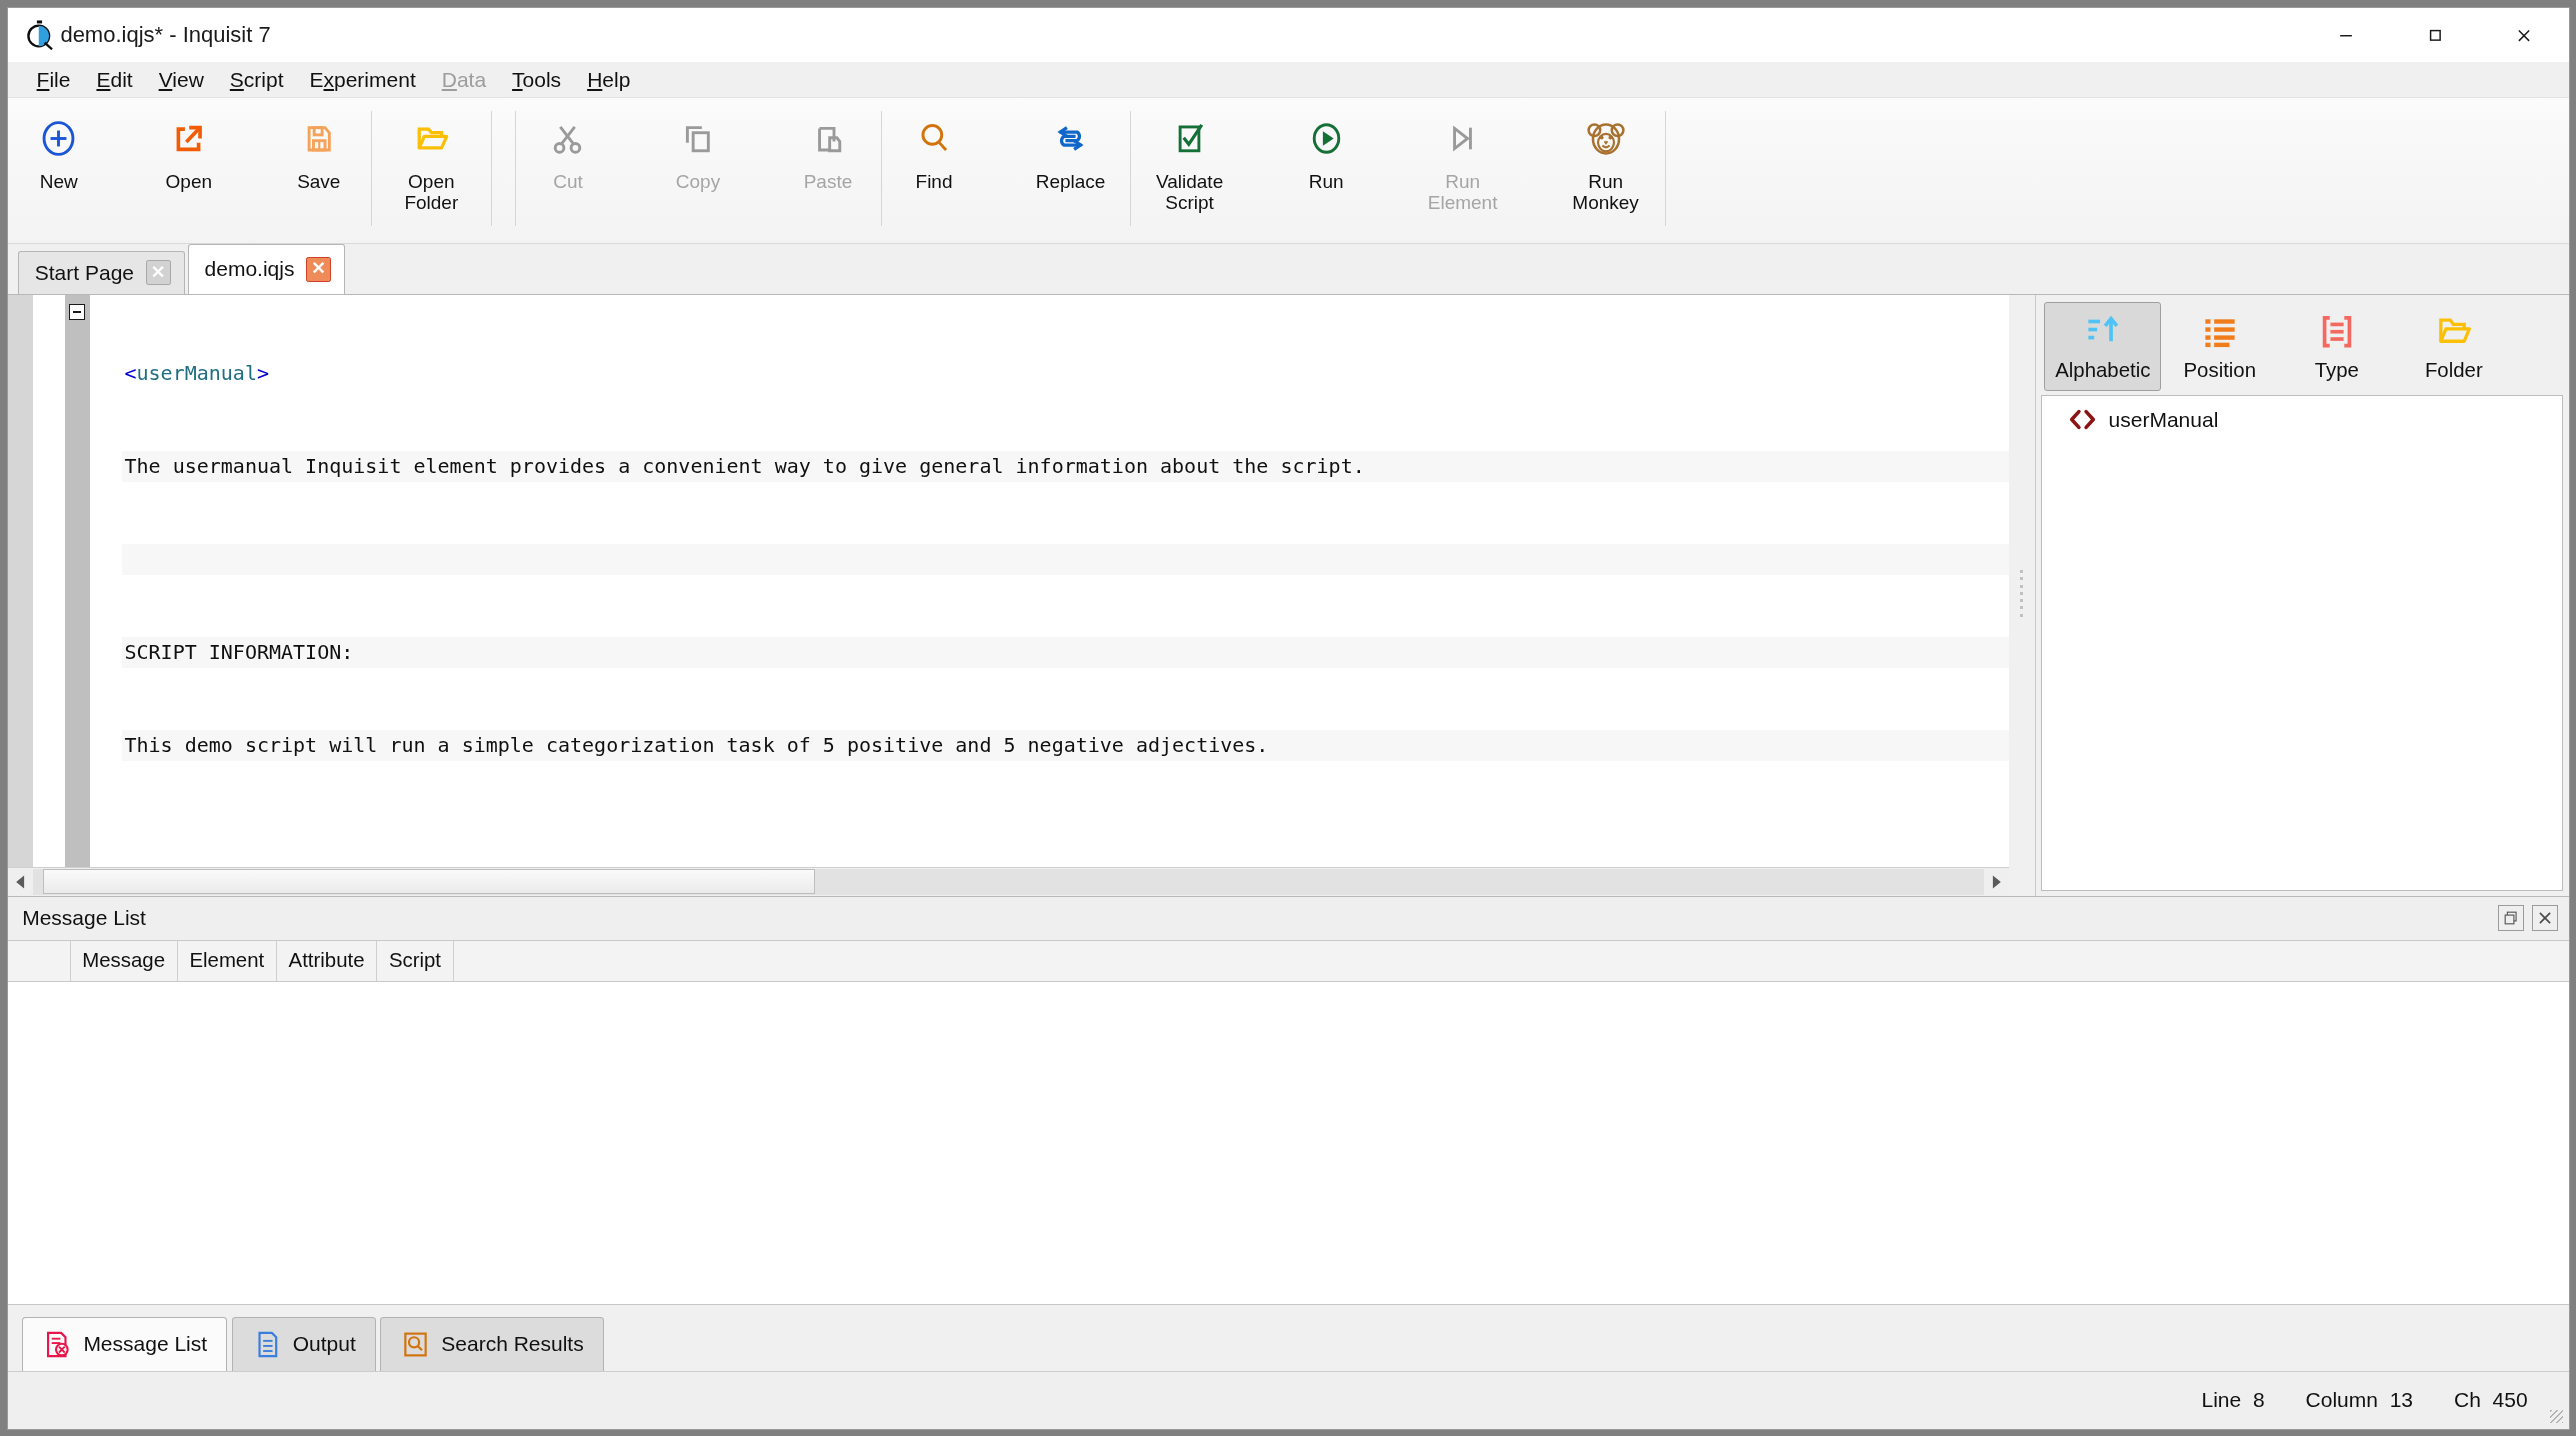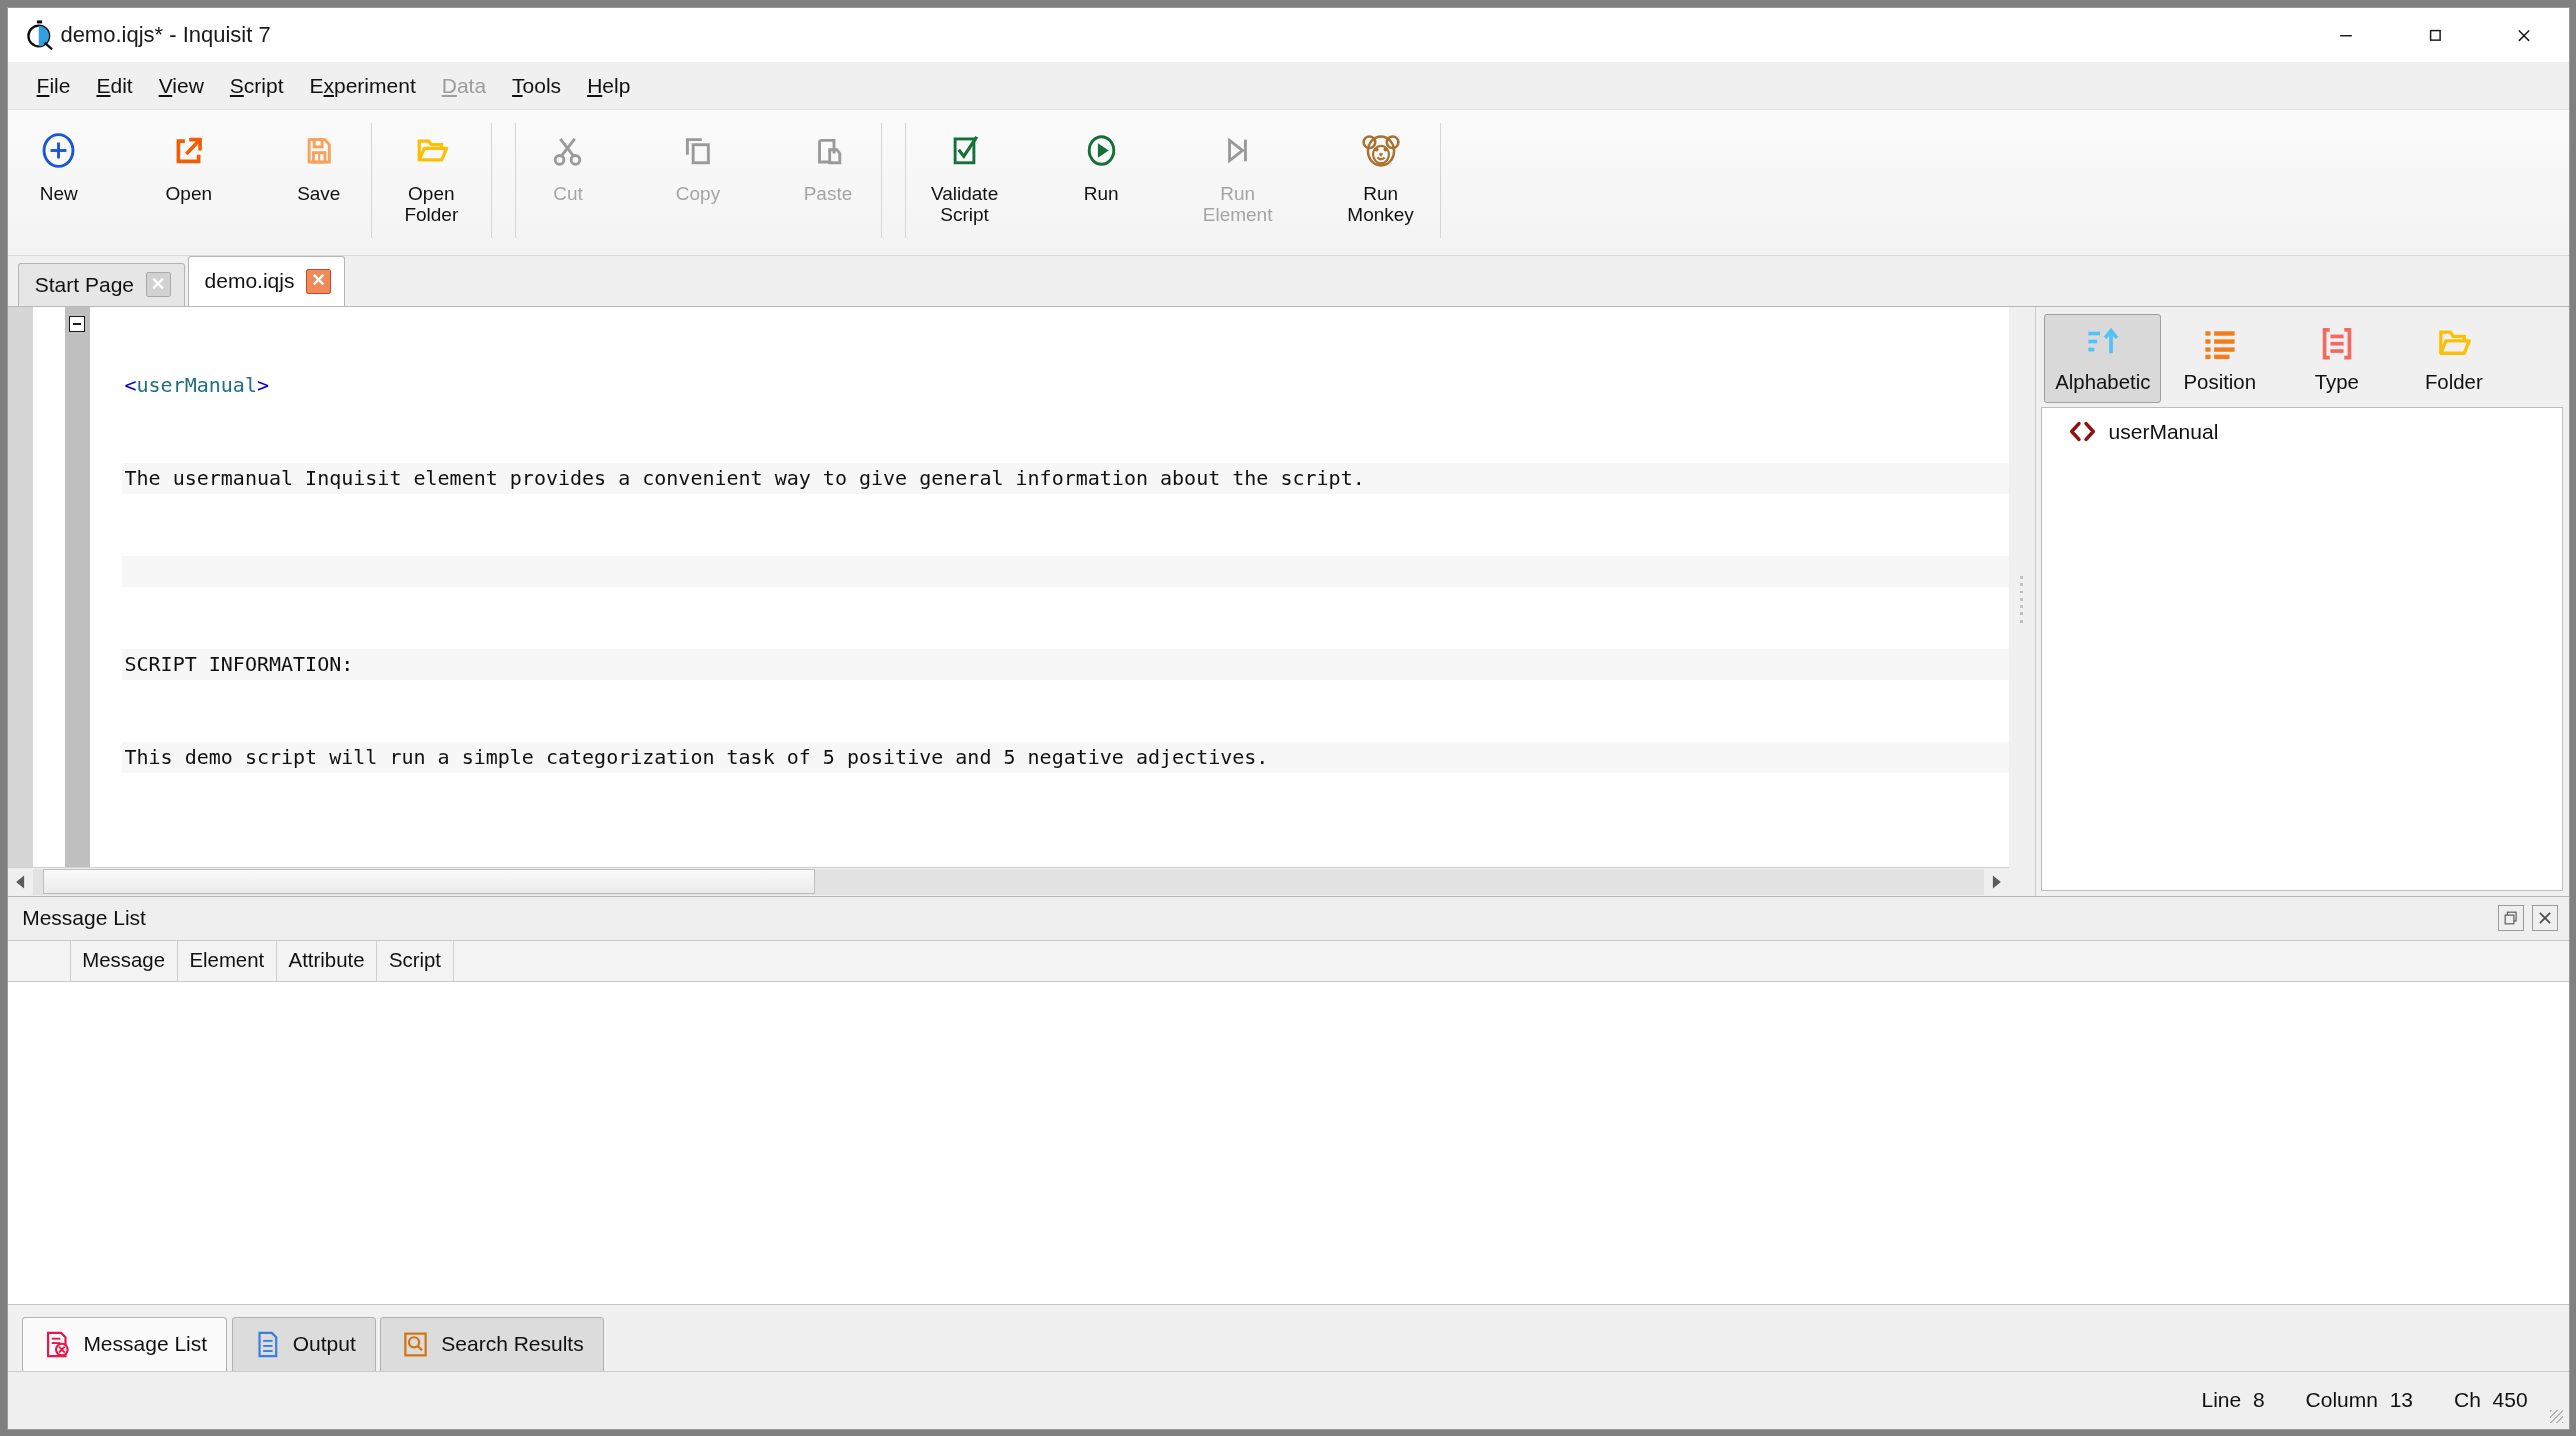--- a/index.html
+++ b/index.html
@@ -31,21 +31,21 @@
   .win-buttons { position: absolute; right: 0; top: 0; height: 54px; display: flex; }
   .win-btn {
     width: 89px; height: 54px;
     display: flex; align-items: center; justify-content: center;
     background: #ffffff;
   }
   .win-btn svg { display:block; }
 
   
   .menubar {
-    height: 48px; min-height: 36px;
+    height: 36px; min-height: 36px;
     background: #f0f0f0;
     display: flex; align-items: center;
     padding-left: 16px;
     border-bottom: 0.7px solid #e3e3e3;
   }
   .menu-item {
     font-size: 21px; color: #111111;
     padding: 2.9px 13px; white-space: nowrap; line-height: 1;
   }
   .menu-item.disabled { color: #9d9d9d; }
@@ -361,20 +361,42 @@
             <path d="M16 13 H36 V31" fill="none" stroke="#9a9a9a" stroke-width="4"></path>
             <path d="M16 13 V43 H30" fill="none" stroke="#9a9a9a" stroke-width="4"></path>
             <path d="M30 26 H40 L44 31 V44 H30 Z" fill="none" stroke="#9a9a9a" stroke-width="4"></path>
           </svg>
         </span>
         <span class="tb-label">Paste</span>
       </div>
     </div>
     <div class="tb-sep"></div>
 
+    <div class="tb-group">
+      <div class="tb-btn">
+        <span class="tb-icon">
+          <svg width="39" height="39" viewBox="0 0 54 54">
+            <circle cx="24" cy="22" r="13" fill="none" stroke="#d2730b" stroke-width="4"></circle>
+            <line x1="33" y1="32" x2="43" y2="43" stroke="#d2730b" stroke-width="4"></line>
+          </svg>
+        </span>
+        <span class="tb-label">Find</span>
+      </div>
+      <div class="tb-btn wide">
+        <span class="tb-icon">
+          <svg width="39" height="39" viewBox="0 0 54 54">
+            <path d="M12 18 H36 A7 7 0 0 1 36 30 H20" fill="none" stroke="#1067c9" stroke-width="4.5"></path>
+            <polyline points="22,12 13,18 22,24" fill="none" stroke="#1067c9" stroke-width="4.5"></polyline>
+            <path d="M42 36 H18 A7 7 0 0 1 18 24 H34" fill="none" stroke="#1067c9" stroke-width="4.5"></path>
+            <polyline points="32,30 41,36 32,42" fill="none" stroke="#1067c9" stroke-width="4.5"></polyline>
+          </svg>
+        </span>
+        <span class="tb-label">Replace</span>
+      </div>
+    </div>
     <div class="tb-sep"></div>
 
     <div class="tb-group">
       <div class="tb-btn wide">
         <span class="tb-icon">
           <svg width="39" height="39" viewBox="0 0 54 54">
             <rect x="14" y="11" width="26" height="33" fill="none" stroke="#157038" stroke-width="4"></rect>
             <polyline points="19,26 26,35 44,8" fill="none" stroke="#157038" stroke-width="4.5"></polyline>
           </svg>
         </span>

